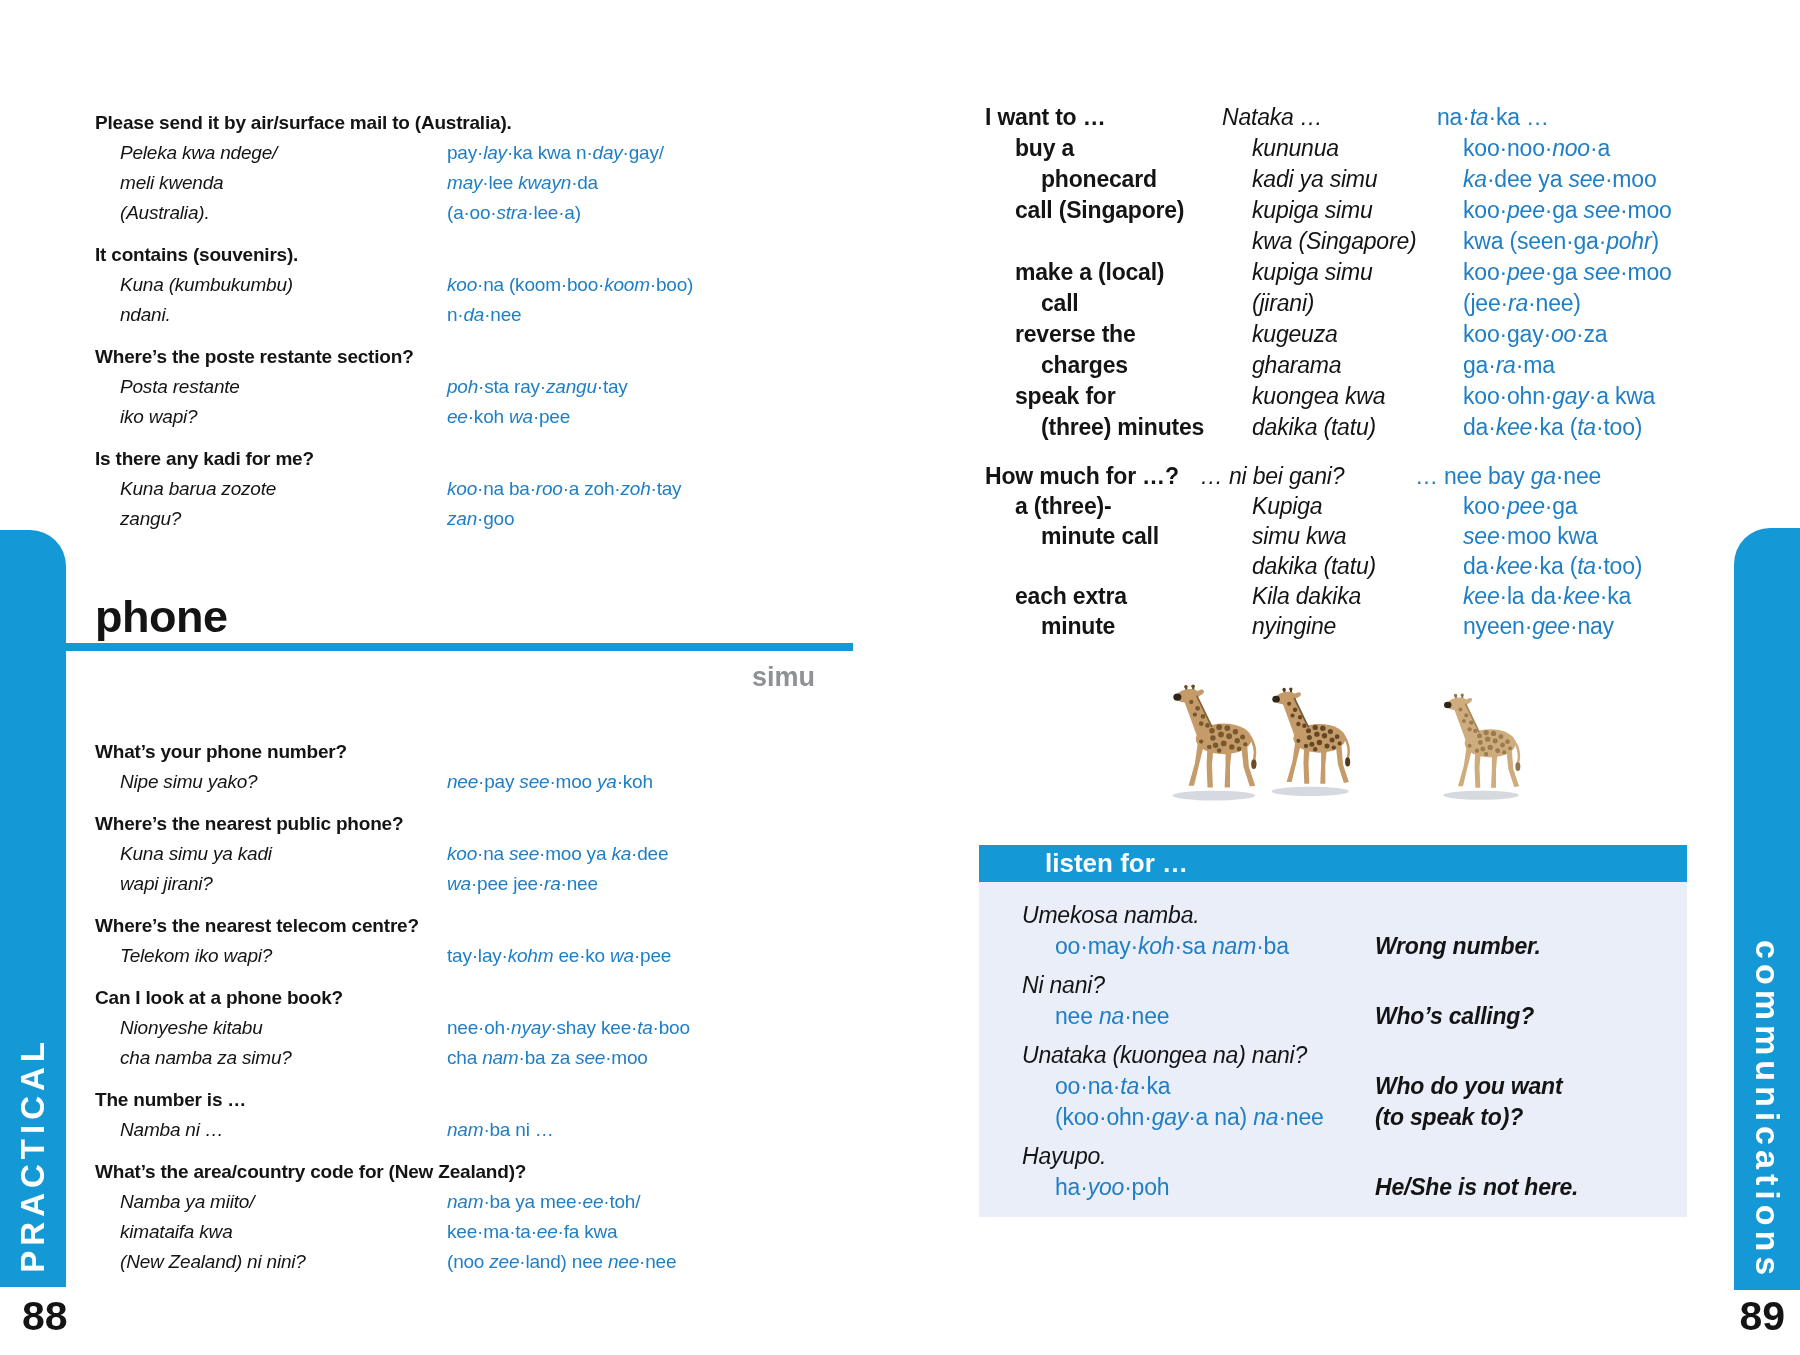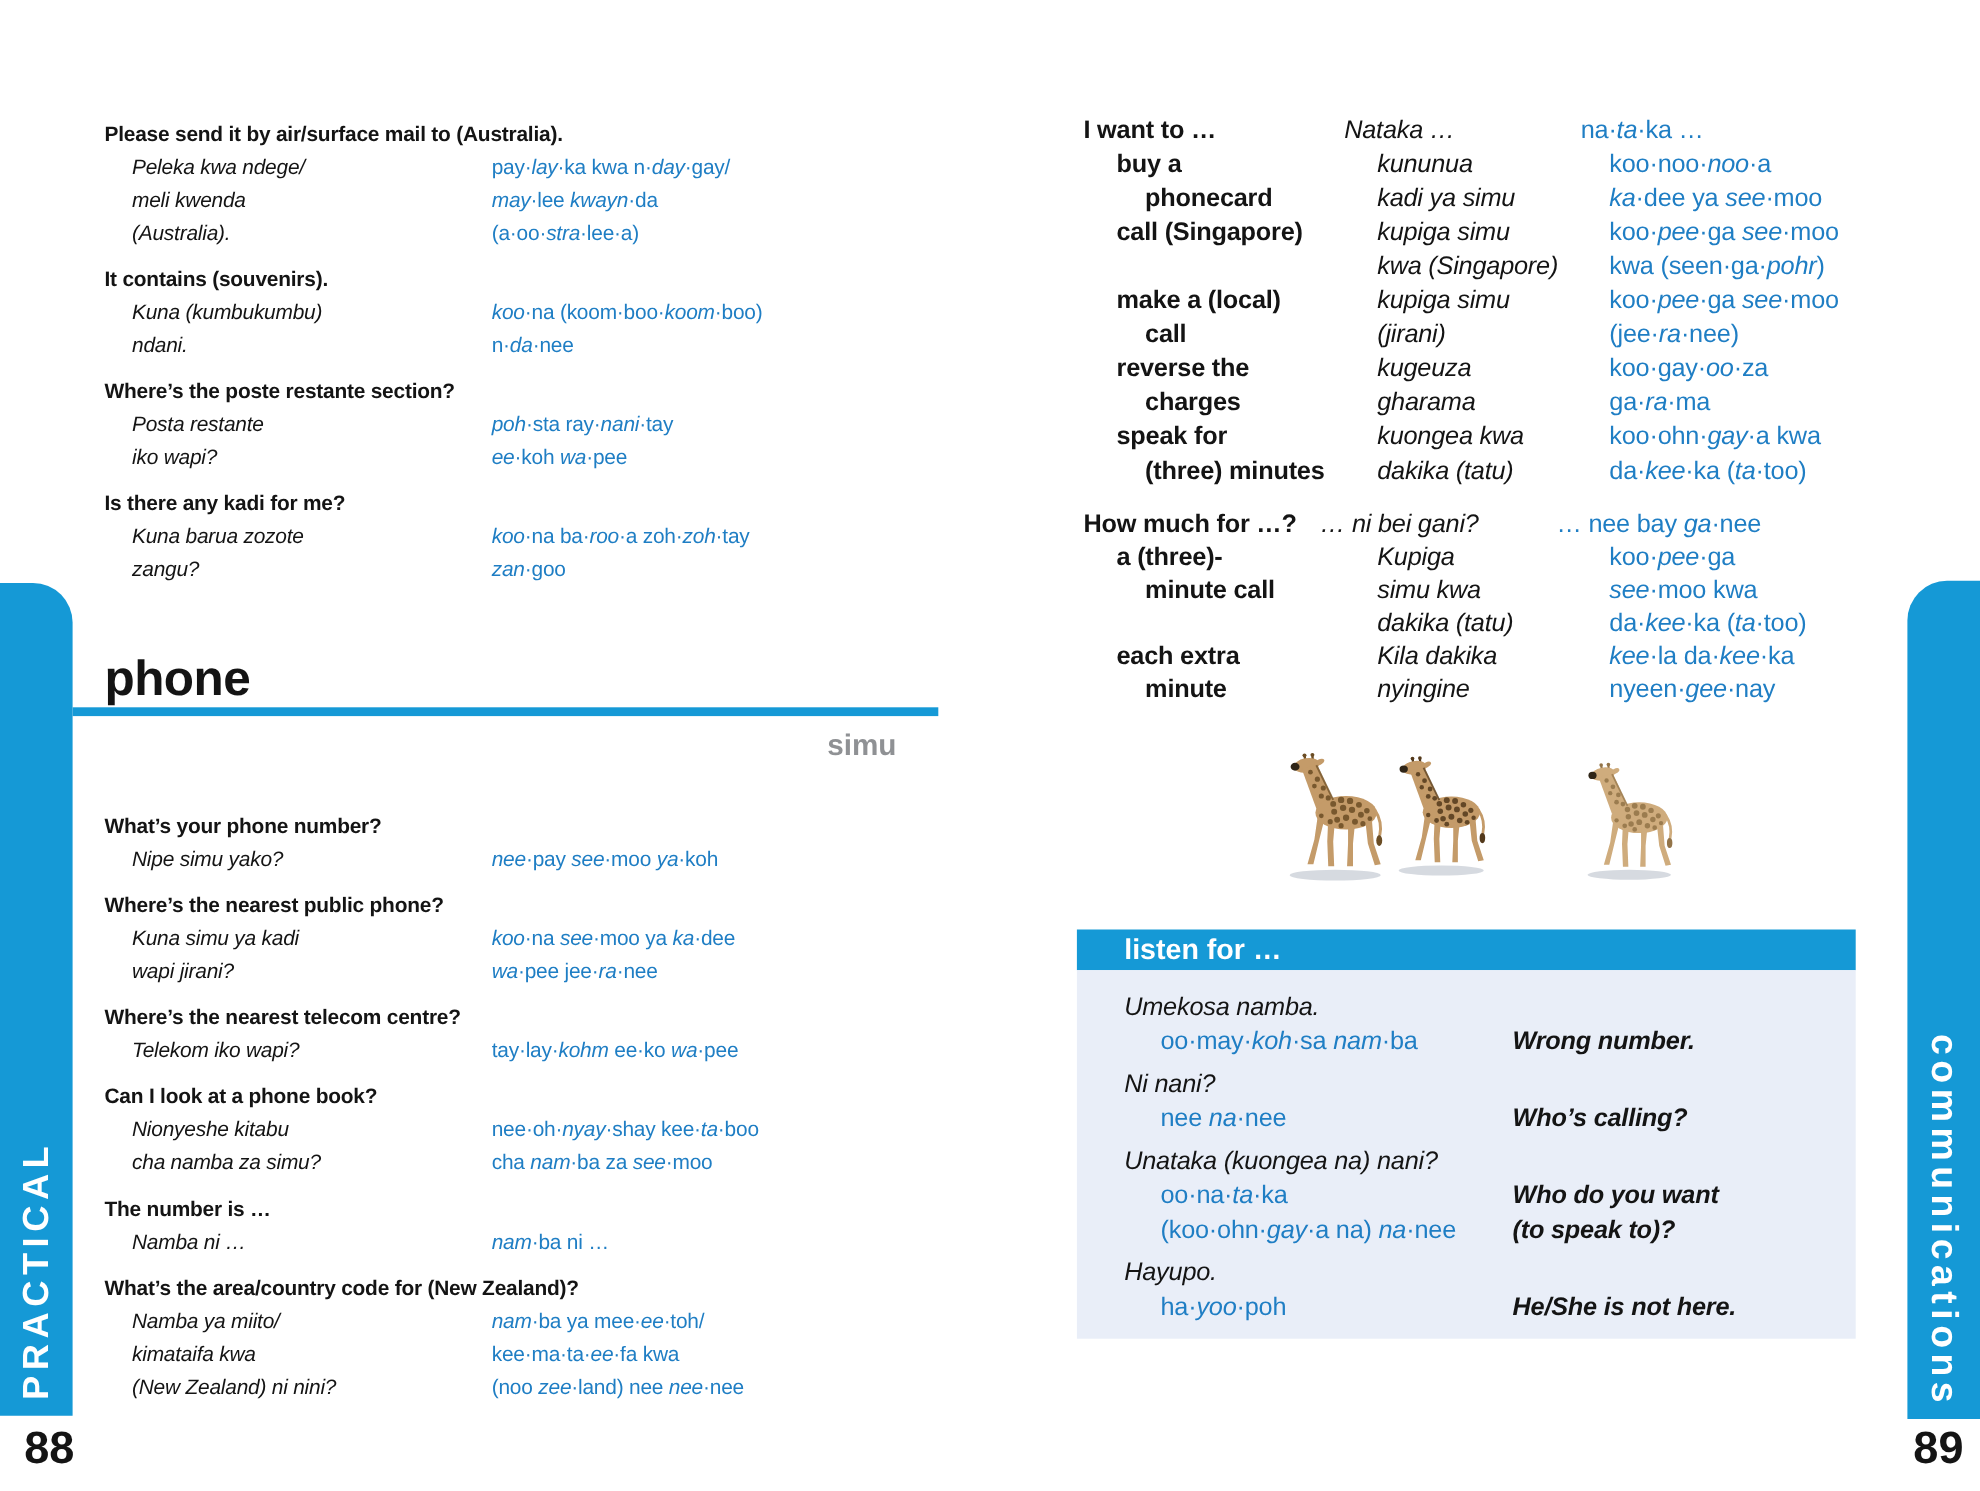--- a/index.html
+++ b/index.html
@@ -61,21 +61,21 @@
   .giraffes{position:absolute;left:1150px;top:684px;width:420px;height:140px;}
   .giraffe{position:absolute;}
   .giraffe svg{display:block;width:100%;height:auto;}
   #giraffe-1{left:8px;top:0;width:108px;}
   #giraffe-2{left:108px;top:3px;width:101px;}
   #giraffe-3{left:280px;top:9px;width:99px;}
 
   
   .listen-box{position:absolute;left:979px;top:845px;width:708px;}
   .listen-bar{height:37px;background:var(--accent);display:flex;align-items:center;}
-  .listen-bar span{margin-left:43px;color:#ffffff;font-size:26px;font-weight:bold;}
+  .listen-bar span{margin-left:66px;color:#ffffff;font-size:26px;font-weight:bold;}
   .listen-body{background:var(--boxbg);padding:18px 0 6px 0;}
   .lentry{
     display:grid;grid-template-columns:353px 1fr;
     margin:0 20px 8px 43px;
     font-size:23px;line-height:31px;letter-spacing:-0.2px;
   }
   .lentry .sw{font-style:italic;}
   .lentry .pron-line{color:var(--pron);padding-left:33px;}
   .lentry .len{font-weight:bold;align-self:end;font-style:italic;}
 
@@ -130,21 +130,21 @@
             <div class="pron">n·<i>da</i>·nee</div>
           </div>
         </div>
   </div>
 
   <div class="pblock">
     <div class="en-heading">Where’s the poste restante section?</div>
     <div>
           <div class="prow">
             <div class="sw">Posta restante</div>
-            <div class="pron"><i>poh</i>·sta ray·<i>nani</i>·tay</div>
+            <div class="pron"><i>poh</i>·sta ray·<i>zangu</i>·tay</div>
           </div>
           <div class="prow">
             <div class="sw">iko wapi?</div>
             <div class="pron"><i>ee</i>·koh <i>wa</i>·pee</div>
           </div>
         </div>
   </div>
 
   <div class="pblock">
     <div class="en-heading">Is there any kadi for me?</div>

